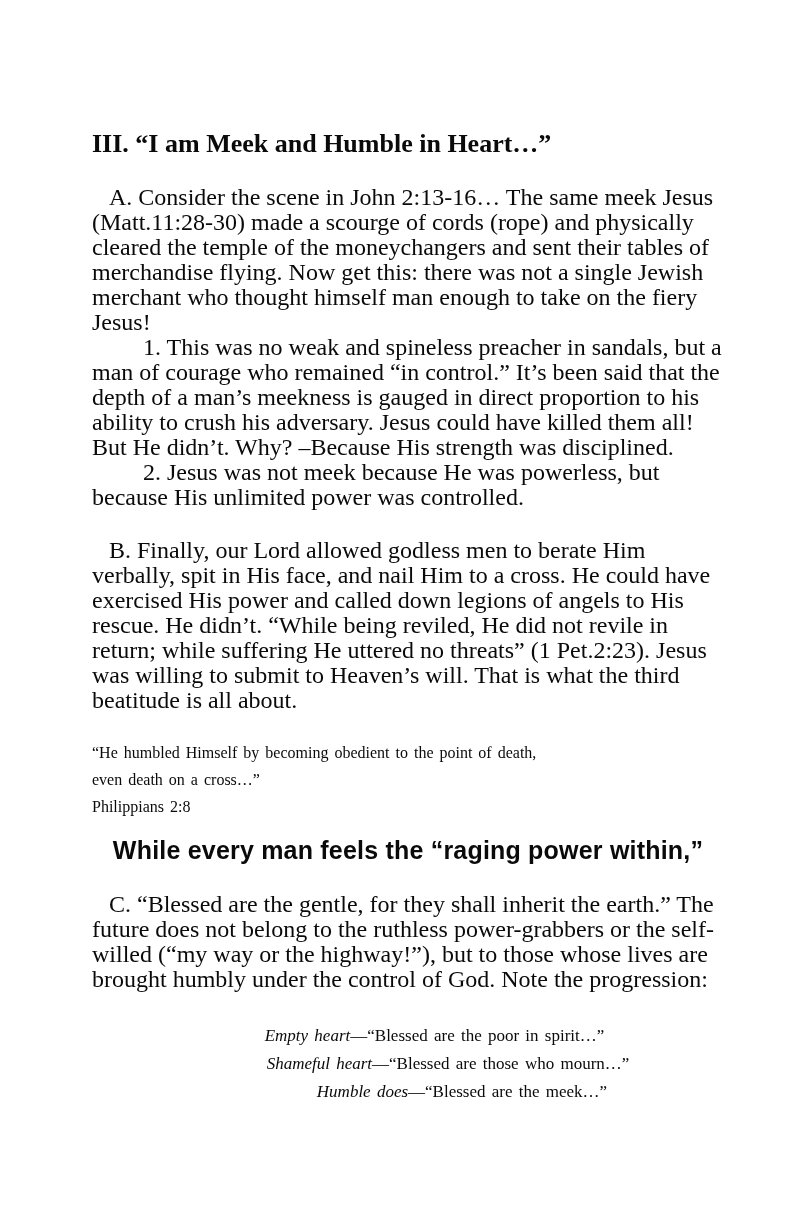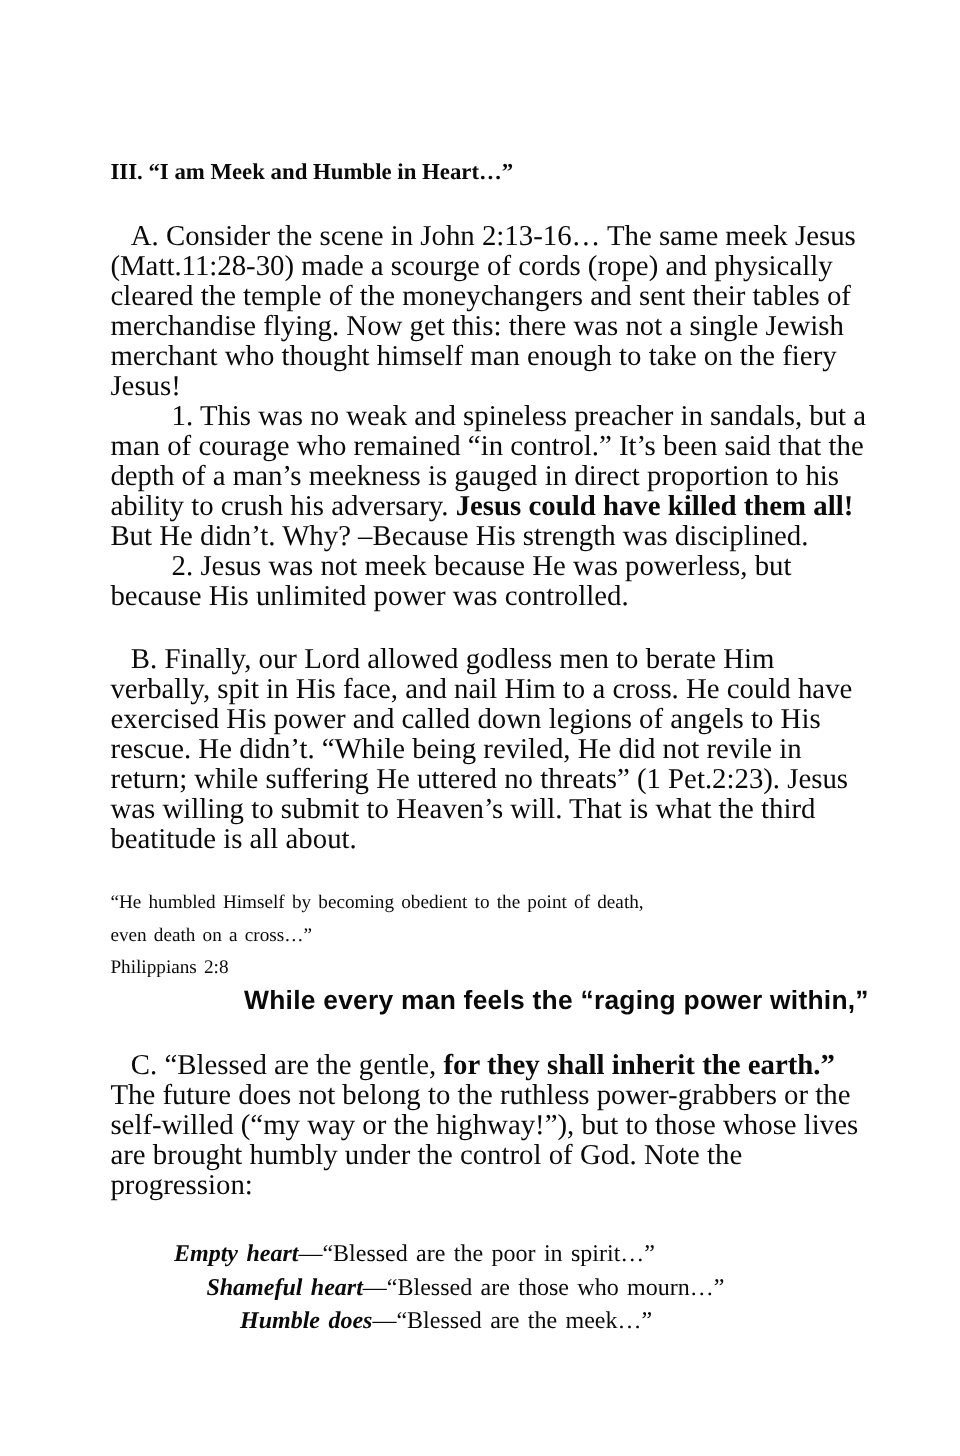--- a/index.html
+++ b/index.html
@@ -4,38 +4,38 @@
 <style>
   * { margin:0; padding:0; box-sizing:border-box; }
   html,body { background:#ffffff; }
   body {
     width:800px; height:1213px; overflow:hidden;
     font-family:"Liberation Serif", serif;
     color:#0a0a0a;
     -webkit-font-smoothing:antialiased;
   }
   .page { width:800px; height:1213px; background:#ffffff; padding:131px 76px 0 92px; }
-  .heading { font-weight:bold; font-size:19px; line-height:25px; margin-bottom:29px; }
+  .heading { font-weight:bold; font-size:26px; line-height:25px; margin-bottom:29px; }
   .para { font-size:24px; line-height:25px; text-align:left; }
   .ind-a   { text-indent:17px; }
   .ind-num { text-indent:51px; }
   .gap-above   { margin-top:28px; }
-  .b { font-weight:bold; }
+  .b { font-weight:normal; }
   .i { font-style:italic; }
   .quote {
     margin-top:26px; text-align:left;
     font-size:16px; line-height:27px; word-spacing:2px;
   }
   .statement {
-    text-align:right;
+    margin-top:16px; text-align:center;
     font-family:"Liberation Sans", sans-serif;
-    font-weight:bold; font-size:22px; line-height:28px;
+    font-weight:bold; font-size:25px; line-height:28px;
     letter-spacing:0.2px;
   }
-  .progression { margin-top:30px; font-size:20px; line-height:28px; word-spacing:2px; }
+  .progression { margin-top:30px; font-size:17px; line-height:28px; word-spacing:2px;text-align:center; }
   .prog-line-1 { padding-left:53px; }
   .prog-line-2 { padding-left:80px; }
   .prog-line-3 { padding-left:108px; }
 </style>
 </head>
 <body>
 
 <div class="page">
 
   <div class="heading">III. “I am Meek and Humble in Heart…”</div>

